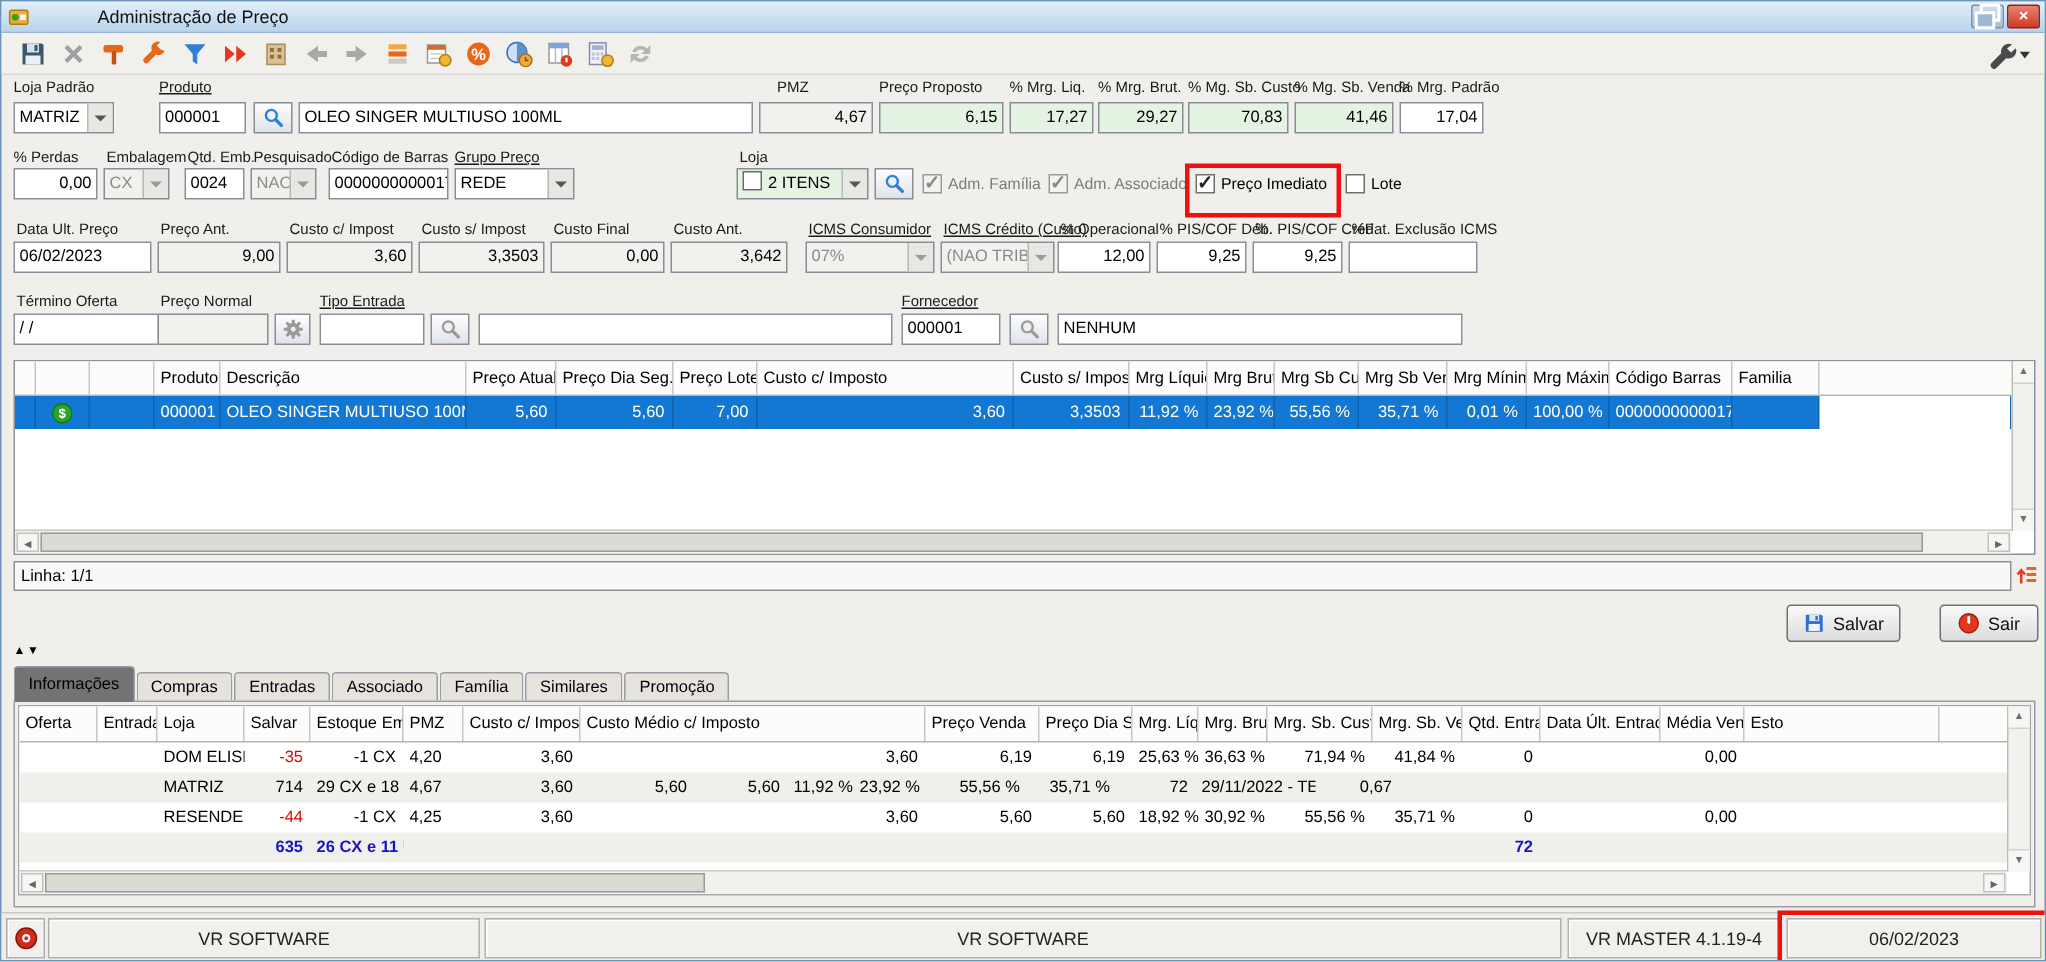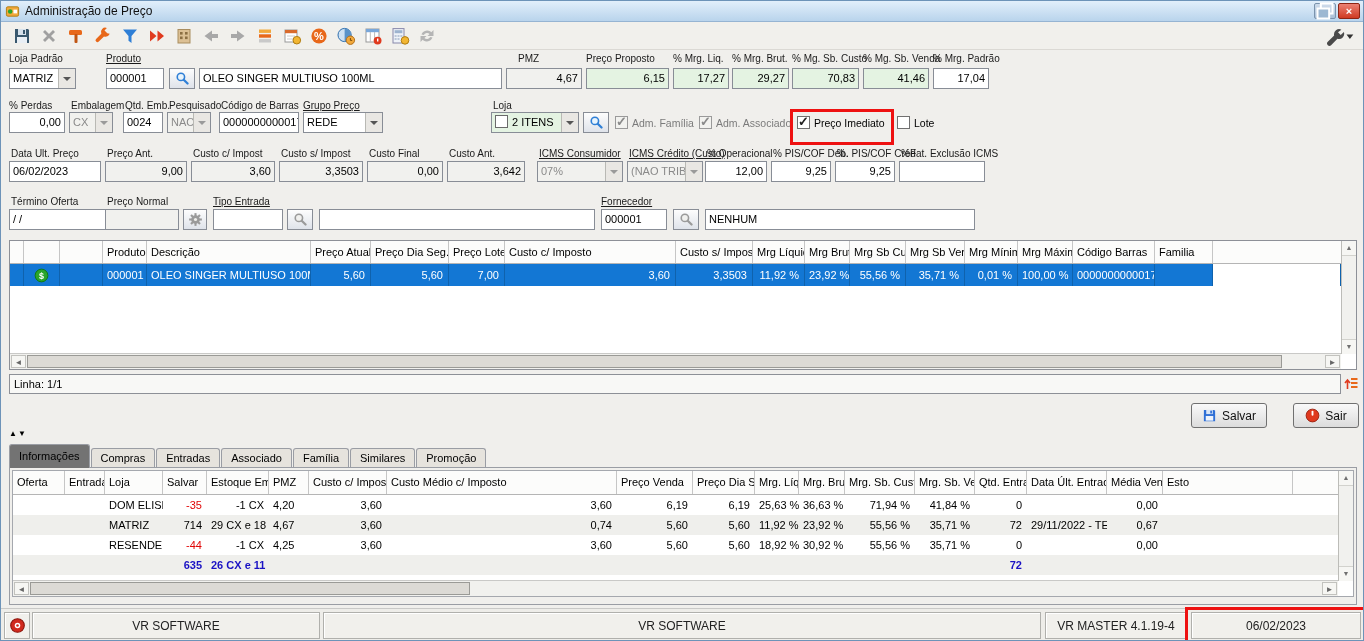--- a/index.html
+++ b/index.html
@@ -1,18 +1,18 @@
 <!DOCTYPE html>
 <html><head>
 <meta charset="utf-8">
 <style>
   html,body{margin:0;padding:0;font-family:"Liberation Sans",sans-serif;}
   .window{position:relative;width:1364px;height:641px;background:#f0efec;border:1px solid #6d93b8;box-sizing:border-box;overflow:hidden;}
   
-  #titlebar{position:absolute;left:0;top:0;width:100%;height:21px;background:linear-gradient(#e2effb,#b9d4ec);border-bottom:1px solid #96b4d2;display:flex;align-items:center;box-sizing:border-box;}
+  #titlebar{position:absolute;left:0;top:0;width:100%;height:21px;background:linear-gradient(#e2effb,#b9d4ec);border-bottom:1px solid #96b4d2;display:flex;align-items:center;box-sizing:border-box;gap:40px;}
   #titlebar .appicon{width:15px;height:15px;margin:0 5px 0 4px;}
   #titlebar .ttl{font-size:12px;color:#111;}
   .winbtns{position:absolute;right:3px;top:2px;display:flex;gap:2px;}
   .wbtn{width:22px;height:16px;border:1px solid #7a93ad;border-radius:2px;background:linear-gradient(#cfdceb,#a9bfd6);display:flex;align-items:center;justify-content:center;font-size:11px;color:#fff;box-sizing:border-box;}
   .wbtn.close{background:linear-gradient(#ec8173,#cf3a22);border-color:#8d2413;font-weight:bold;}
   
   #toolbar{position:absolute;left:0;top:21px;width:100%;height:28px;background:#f1f0ec;border-bottom:1px solid #dbd9d4;display:flex;align-items:center;padding-left:11px;gap:7px;box-sizing:border-box;}
   .tbi{width:20px;height:20px;display:inline-block;}
   .tbi svg{width:20px;height:20px;}
   #tb-menu{position:absolute;right:8px;top:4px;width:34px;height:20px;}
@@ -460,21 +460,20 @@
             <div class="g-c g-fill"></div>
           </div>
           <div class="g-row alt">
             <div class="g-c" style="width: 52px;"></div>
             <div class="g-c" style="width: 40px;"></div>
             <div class="g-c" style="width: 58px;">MATRIZ</div>
             <div class="g-c r" style="width: 44px;">714</div>
             <div class="g-c r" style="width: 62px;">29 CX e 18 UN</div>
             <div class="g-c" style="width: 40px;">4,67</div>
             <div class="g-c r" style="width: 78px;">3,60</div>
-            <div class="g-c r" style="width: 230px;">0,74</div>
             <div class="g-c r" style="width: 76px;">5,60</div>
             <div class="g-c r" style="width: 62px;">5,60</div>
             <div class="g-c r" style="width: 44px;">11,92 %</div>
             <div class="g-c r" style="width: 46px;">23,92 %</div>
             <div class="g-c r" style="width: 70px;">55,56 %</div>
             <div class="g-c r" style="width: 60px;">35,71 %</div>
             <div class="g-c r" style="width: 52px;">72</div>
             <div class="g-c" style="width: 80px;">29/11/2022 - TER</div>
             <div class="g-c r" style="width: 56px;">0,67</div>
             <div class="g-c" style="width: 130px;"></div>

